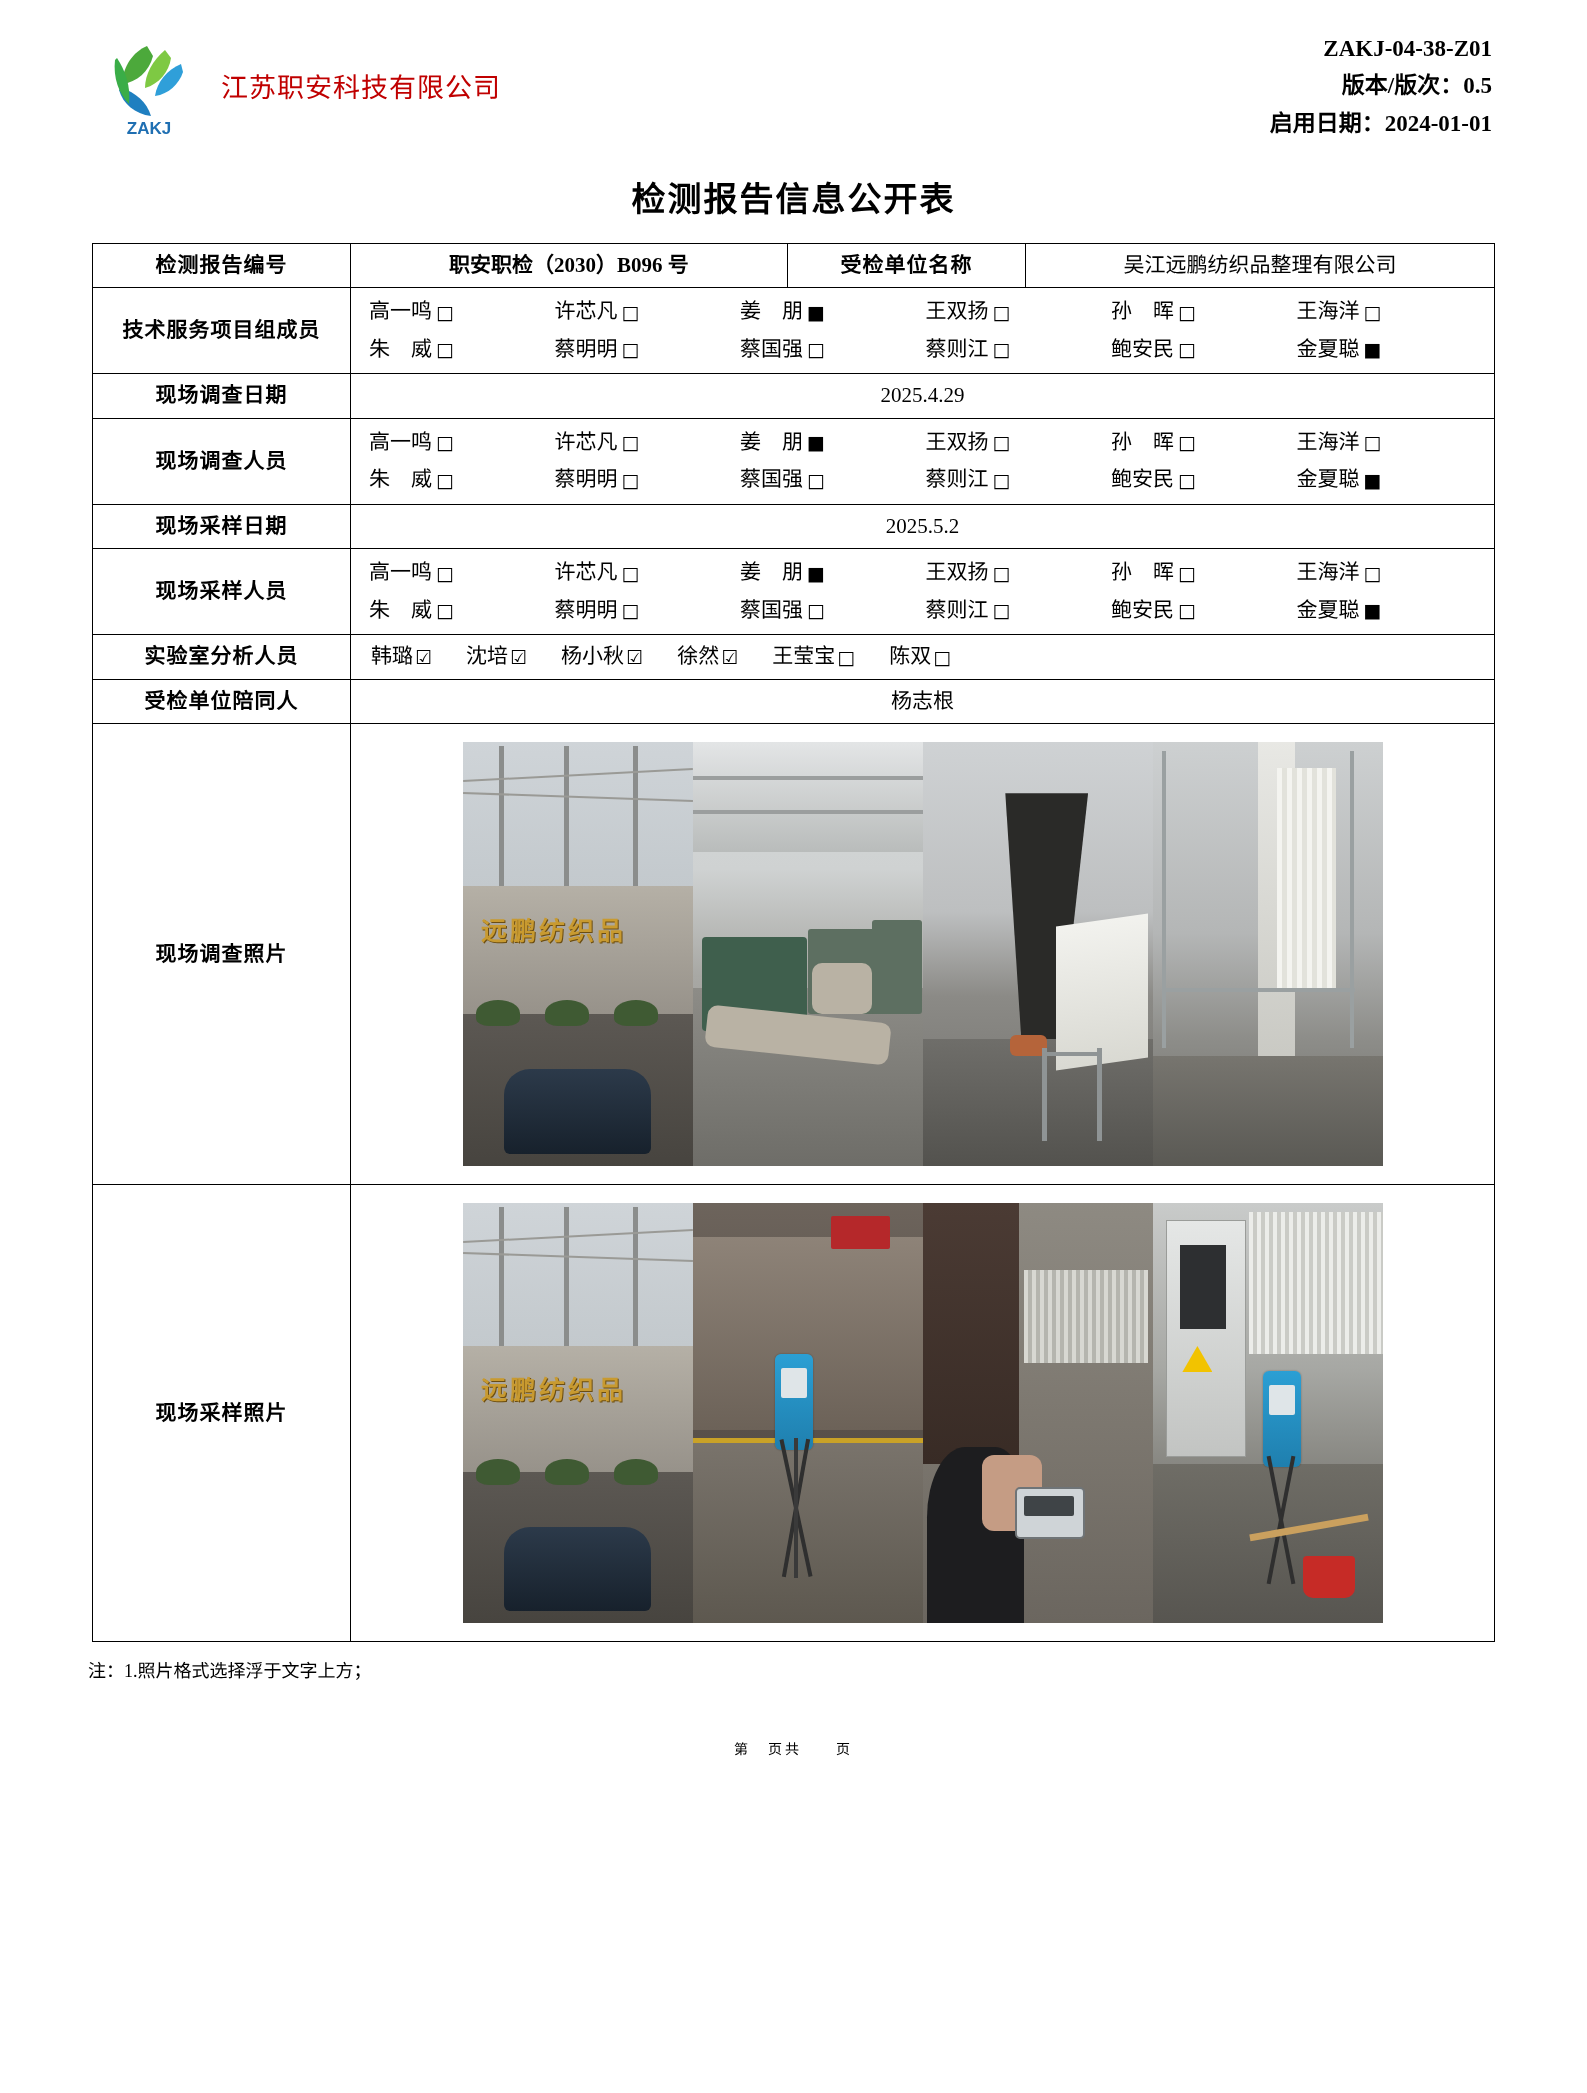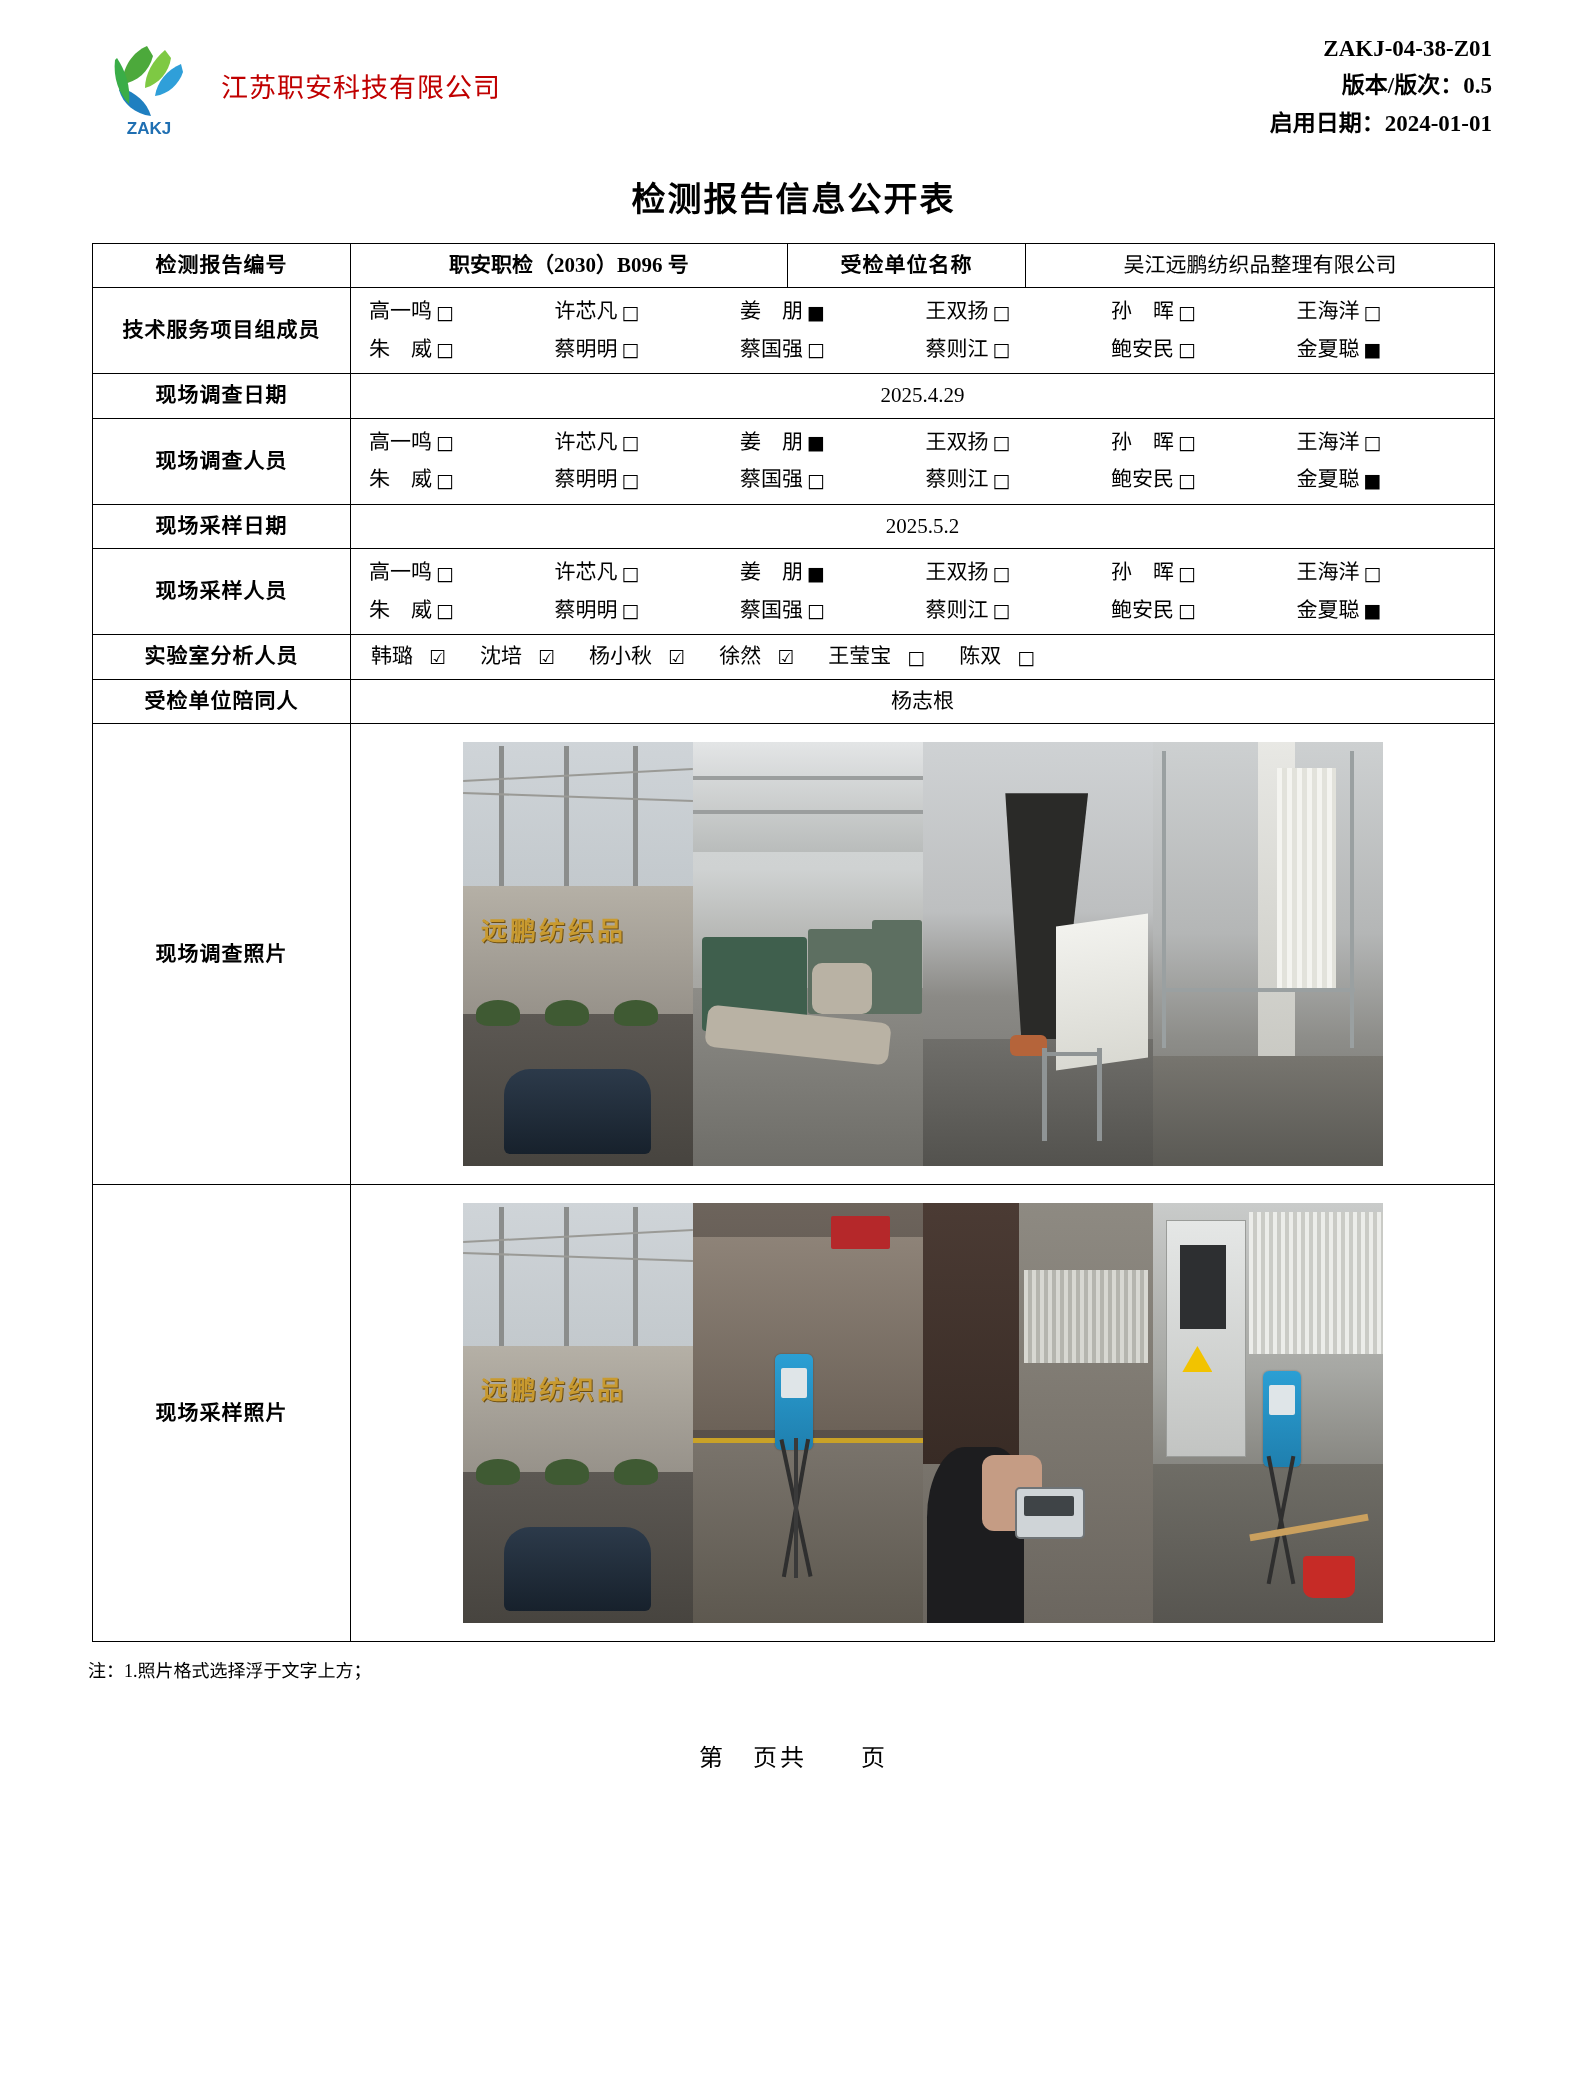--- a/index.html
+++ b/index.html
@@ -106,21 +106,21 @@
   .bx { font-family: "DejaVu Sans", sans-serif; font-size: 19px; }
 
   .lab-row {
     display: flex;
     align-items: center;
     gap: 34px;
     padding-left: 12px;
     font-size: 21px;
     white-space: nowrap;
   }
-  .lab-row .p { display: flex; align-items: center; gap: 16px; }
+  .lab-row .p { display: flex; align-items: center; gap: 2px; }
 
   
   td.photo-label {
     text-align: center;
     font-weight: bold;
     letter-spacing: 1px;
   }
   .photo-strip {
     display: flex;
     justify-content: center;
@@ -136,21 +136,21 @@
     overflow: hidden;
     position: relative;
   }
 
   .note {
     margin: 14px 0 0 88px;
     font-size: 18px;
   }
   .footer {
     text-align: center;
-    font-size: 24px;
+    font-size: 14px;
     margin-top: 56px;
     letter-spacing: 3px;
   }
   
   .p1 .bg { position:absolute; inset:0; background:linear-gradient(#cfd4d8 0%, #c3c9cd 34%, #a9a59d 35%, #9b968d 62%, #6f6a64 63%, #55514c 100%); }
   .p1 .poles { position:absolute; top:0; left:0; right:0; height:42%; }
   .p1 .pole { position:absolute; width:5px; background:#8b8d8c; top:2%; bottom:0; }
   .p1 .wire { position:absolute; height:2px; background:#9a9a96; left:0; right:0; }
   .p1 .wall { position:absolute; left:0; right:0; top:34%; height:30%; background:linear-gradient(#b5b0a6,#97928a); }
   .p1 .chars { position:absolute; top:40%; left:8%; font-size:26px; color:#c89a30; font-weight:bold; text-shadow:1px 1px 0 #6b4d12; letter-spacing:3px; }

